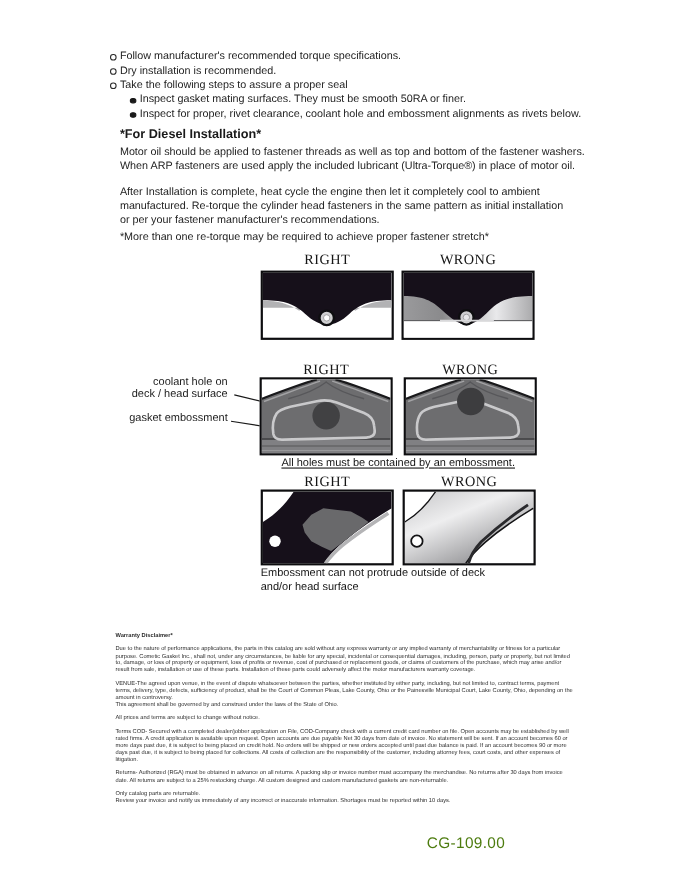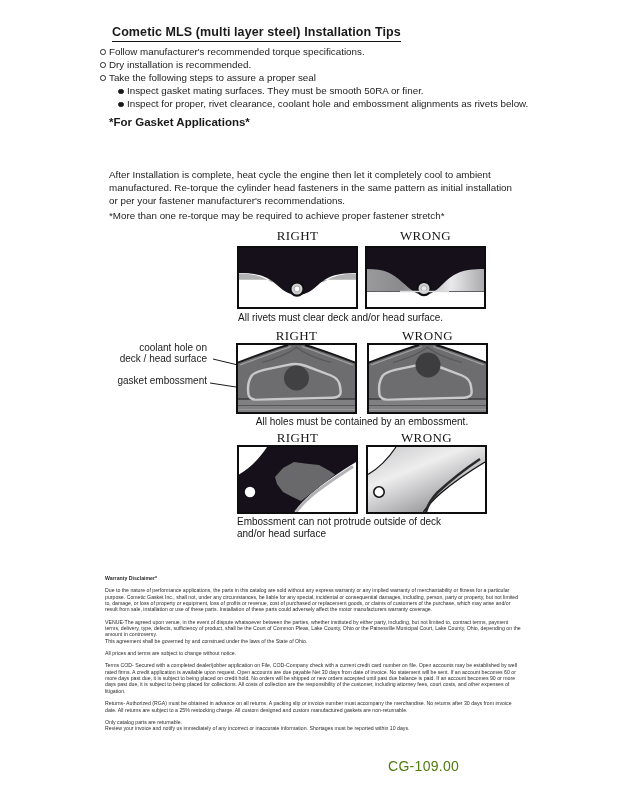--- a/index.html
+++ b/index.html
@@ -33,33 +33,32 @@
   .legal p{margin:0 0 6px 0;}
   .legal p.tight{margin-bottom:0;}
   .legal .lg-h{font-weight:bold;margin-bottom:6px;}
   .pagenum{font-size:14px;color:#4d7c0f;letter-spacing:0.3px;}
 </style>
 </head>
 <body>
 
 <div class="page">
 
-  <div class="abs" style="left:112px;top:22px;">
-    <span class="title">Cometic MLS (multi layer steel) Installation Tips</span>
-  </div>
 
   <ul class="tips body-txt abs" style="left:100px;top:45px;">
     <li><span class="mk"></span><span>Follow manufacturer's recommended torque specifications.</span></li>
     <li><span class="mk"></span><span>Dry installation is recommended.</span></li>
     <li><span class="mk"></span><span>Take the following steps to assure a proper seal</span></li>
     <li class="sub nowrap"><span class="mk"></span><span>Inspect gasket mating surfaces.  They must be smooth 50RA or finer.</span></li>
     <li class="sub nowrap"><span class="mk"></span><span>Inspect for proper, rivet clearance, coolant hole and embossment alignments as rivets below.</span></li>
   </ul>
 
-  <div class="abs section-h" style="left:109px;top:116px;">*For Gasket Applications*</div>
+  <div class="abs section-h" style="left:109px;top:116px;">*For Diesel Installation*</div>
+  <div class="abs body-txt pre" style="left:109px;top:132px;width:432px;">Motor oil should be applied to fastener threads as well as top and bottom of the fastener washers.
+When ARP fasteners are used apply the included lubricant (Ultra-Torque®) in place of motor oil.</div>
   <div class="abs body-txt pre" style="left:109px;top:168px;width:432px;">After Installation is complete, heat cycle the engine then let it completely cool to ambient
 manufactured. Re-torque the cylinder head fasteners in the same pattern as initial installation
 or per your fastener manufacturer's recommendations.</div>
   <div class="abs body-txt" style="left:109px;top:209px;width:432px;">*More than one re-torque may be required to achieve proper fastener stretch*</div>
 
   <div class="abs fig-label" style="left:237px;top:228px;">RIGHT</div>
   <div class="abs fig-label" style="left:365px;top:228px;">WRONG</div>
 
   <div class="abs fig-box" style="left:237px;top:246px;height:63px;">
     <svg width="117" height="59" viewBox="0 0 117 59">
@@ -84,21 +83,20 @@
       <rect x="0" y="21" width="117" height="22.5" fill="url(#g1w)"></rect>
       <rect x="0" y="43.5" width="117" height="15.5" fill="#ffffff"></rect>
       <path d="M0,0 H117 V21 C95,21 87,25.5 78,34 C70,42 64,47 57,47 C50,47 44,42 35,34 C26,25.5 18,21 0,21 Z" fill="#16101a"></path>
       <circle cx="57" cy="40.5" r="6.6" fill="#cfcfd1" stroke="#0e0e10" stroke-width="2.2"></circle>
       <circle cx="57" cy="40.5" r="2.9" fill="#e8e8ea" stroke="#98989a" stroke-width="0.8"></circle>
       <line x1="0" y1="43.5" x2="117" y2="43.5" stroke="#3a3a3c" stroke-width="0.8"></line>
       <line x1="33" y1="43.5" x2="82" y2="43.5" stroke="#d9d9db" stroke-width="1.5"></line>
     </svg>
   </div>
 
-  <div class="abs caption" style="left:238px;top:312px;">All rivets must clear deck and/or head surface.</div>
 
   <div class="abs fig-label" style="left:236px;top:328px;">RIGHT</div>
   <div class="abs fig-label" style="left:367px;top:328px;">WRONG</div>
 
   <div class="abs ann pre" style="left:115px;top:343px;width:92px;">coolant hole on
 deck / head surface</div>
   <div class="abs ann" style="left:115px;top:376px;width:92px;">gasket embossment</div>
 
   <svg class="abs" style="left:205px;top:350px;" width="100" height="45" viewBox="0 0 100 45">
     <line x1="8" y1="9" x2="91" y2="29" stroke="#1a1a1a" stroke-width="1"></line>
@@ -138,21 +136,21 @@
       <path d="M58,2 C67,9 80,14 93,17.5" stroke="#57575a" stroke-width="1.2" fill="none"></path>
       <path d="M50,0 C37,3.5 16,11.5 0,17.5" stroke="#19191b" stroke-width="2" fill="none"></path>
       <path d="M67,0 C80,3.5 101,11.5 117,17.5" stroke="#19191b" stroke-width="2" fill="none"></path>
       <path d="M53,1.5 C41,5.5 20,13.5 2,20" stroke="#a2a2a4" stroke-width="1.3" fill="none"></path>
       <path d="M64,1.5 C76,5.5 97,13.5 115,20" stroke="#a2a2a4" stroke-width="1.3" fill="none"></path>
       <path d="M10.5,49.5 C9.5,43 10.5,35.5 13.5,31 C15.5,28 20,26.3 26,24.8 L50,19.8 C56,18.5 62,18.8 68,21 L93,30.5 C99,33 101.5,36.5 102,41.5 L102.6,46 C103.2,50.5 99.8,52.6 94.8,52.8 L18.5,54.6 C13.5,54.7 11.2,53.2 10.5,49.5 Z" fill="none" stroke="#c9c9cb" stroke-width="2.4"></path>
       <circle cx="59" cy="20" r="12.5" fill="#3d3d3f"></circle>
     </svg>
   </div>
 
-  <div class="abs caption" style="left:236px;top:416px;width:252px;text-align:center;">All holes must be contained by an embossment.</div>
+  <div class="abs caption" style="left:236px;top:416px;width:252px;text-align:center;text-decoration:underline;">All holes must be contained by an embossment.</div>
 
   <div class="abs fig-label" style="left:237px;top:430px;">RIGHT</div>
   <div class="abs fig-label" style="left:366px;top:430px;">WRONG</div>
 
   <div class="abs fig-box" style="left:237px;top:445px;height:69px;">
     <svg width="117" height="65" viewBox="0 0 117 65">
       <path d="M28,0 H117 V15 C102,24 87,34 73,46 C65,53 59.5,59 55.5,65 L0,65 L0,27.5 C12,20.5 21,10.5 28,0 Z" fill="#16101a"></path>
       <path d="M114,19.5 C100,28.5 85.5,38 72,49 C65.5,54.5 60.5,60 57,65" stroke="#b4b4b6" stroke-width="3.2" fill="none"></path>
       <polygon points="36,30 44,21 55,15 66,16.5 80,18 90,23.5 96,27.5 88,34 79,41 70,48 62,54 53.5,50 44,45 38,37" fill="#69696b"></polygon>
       <circle cx="11" cy="45" r="5.2" fill="#ffffff"></circle>

